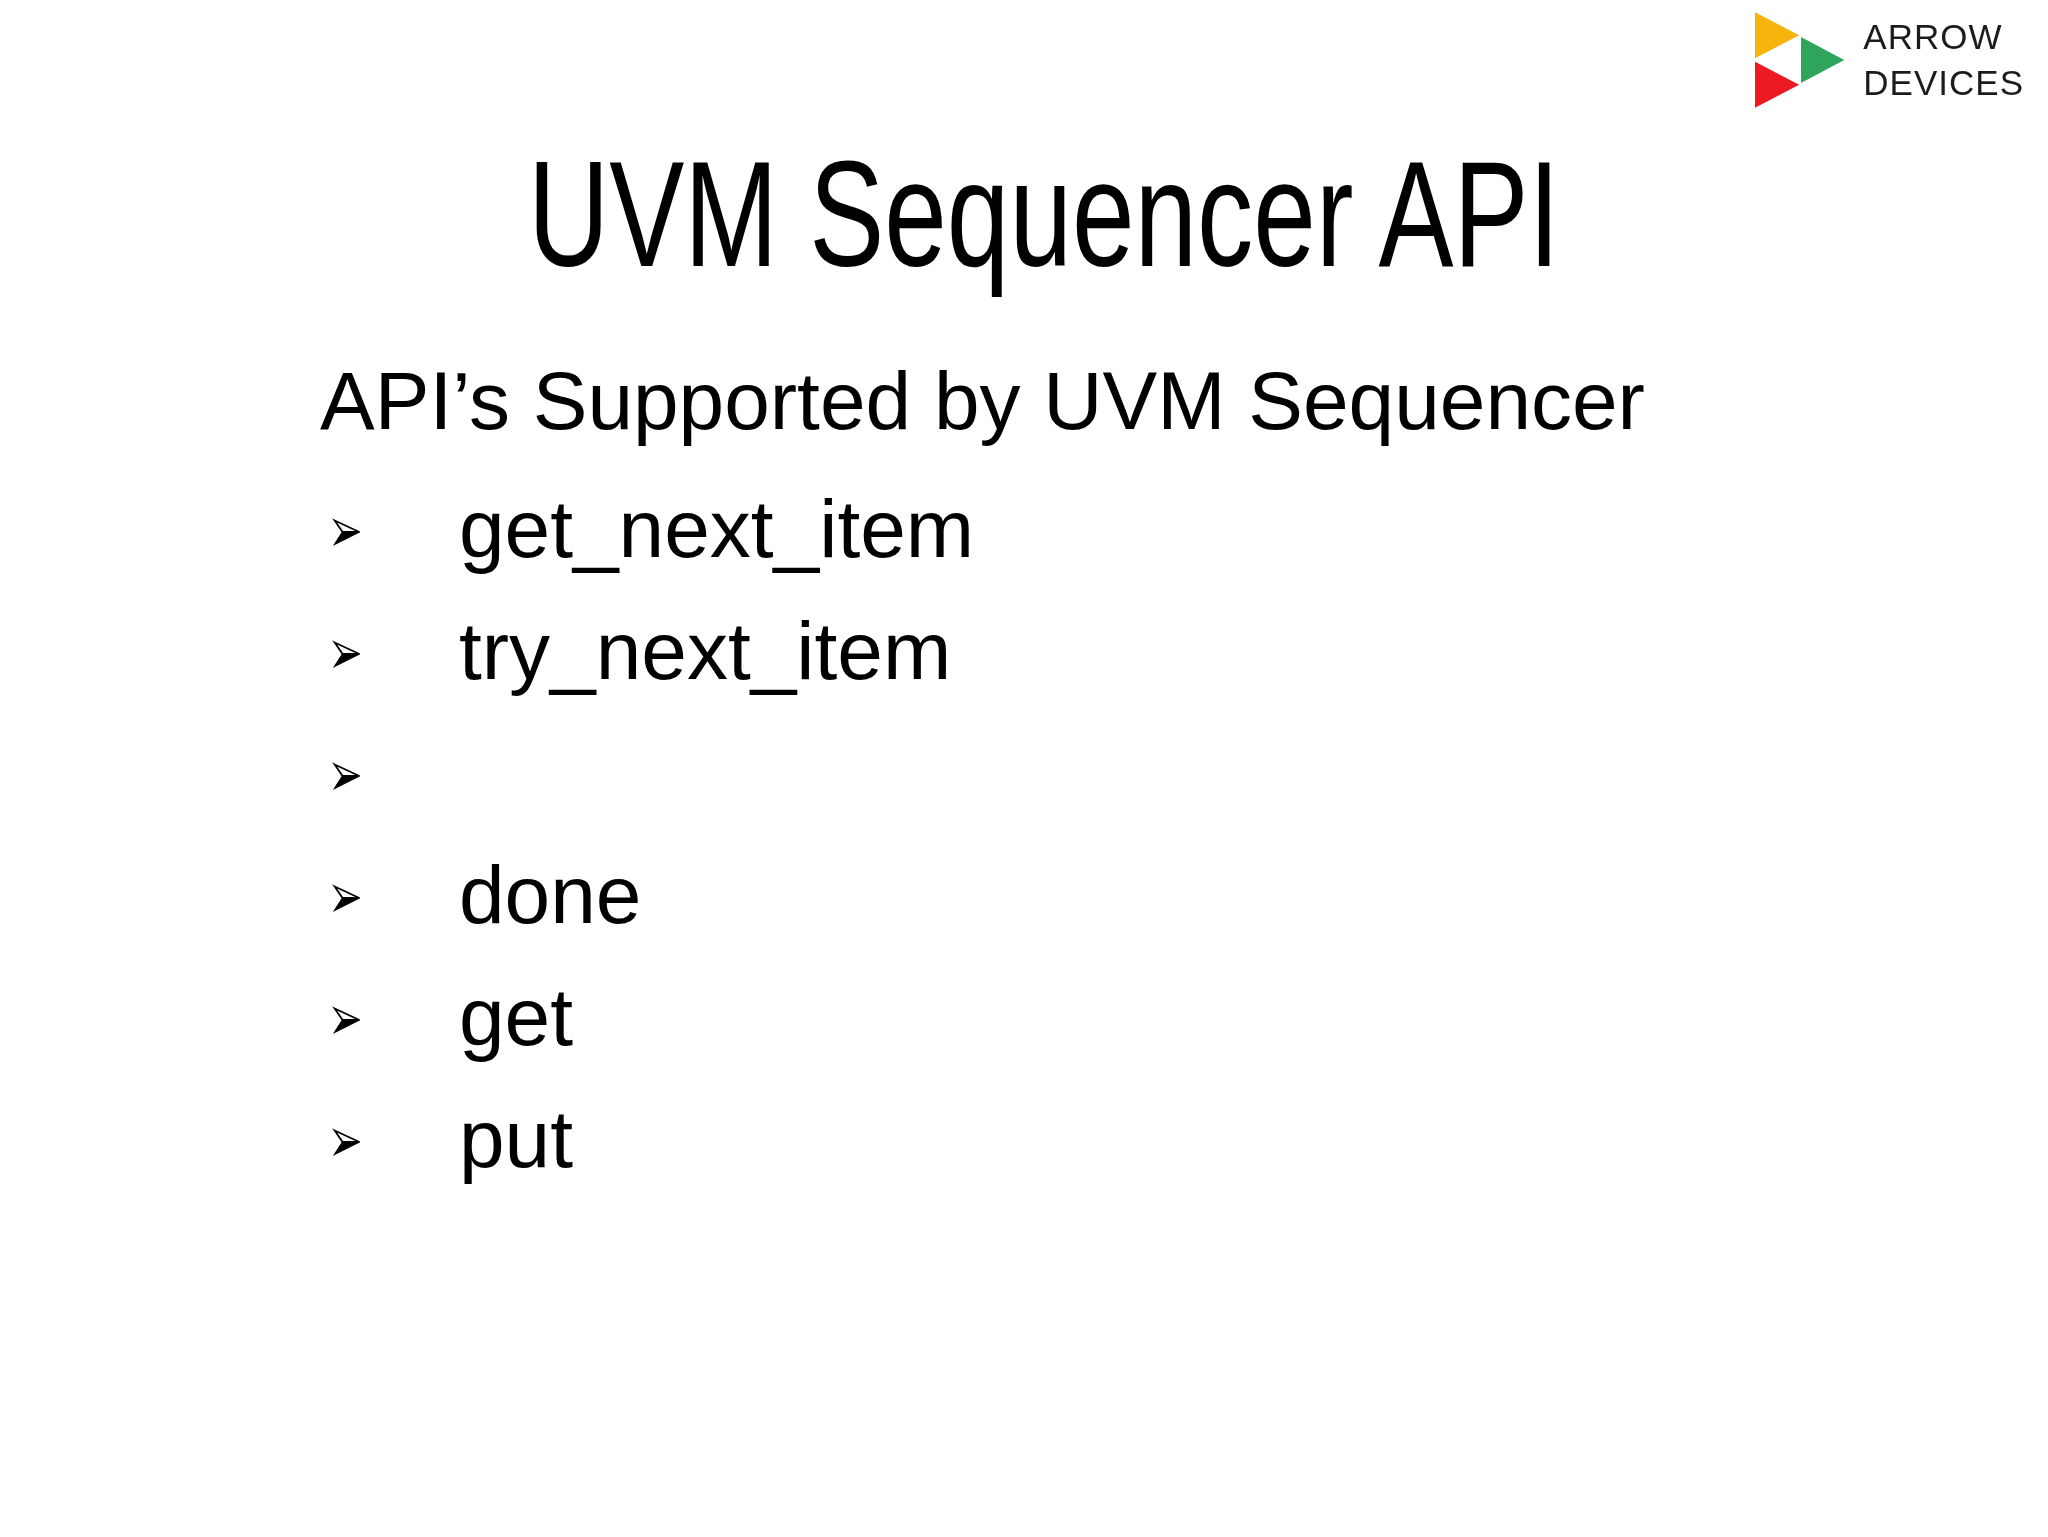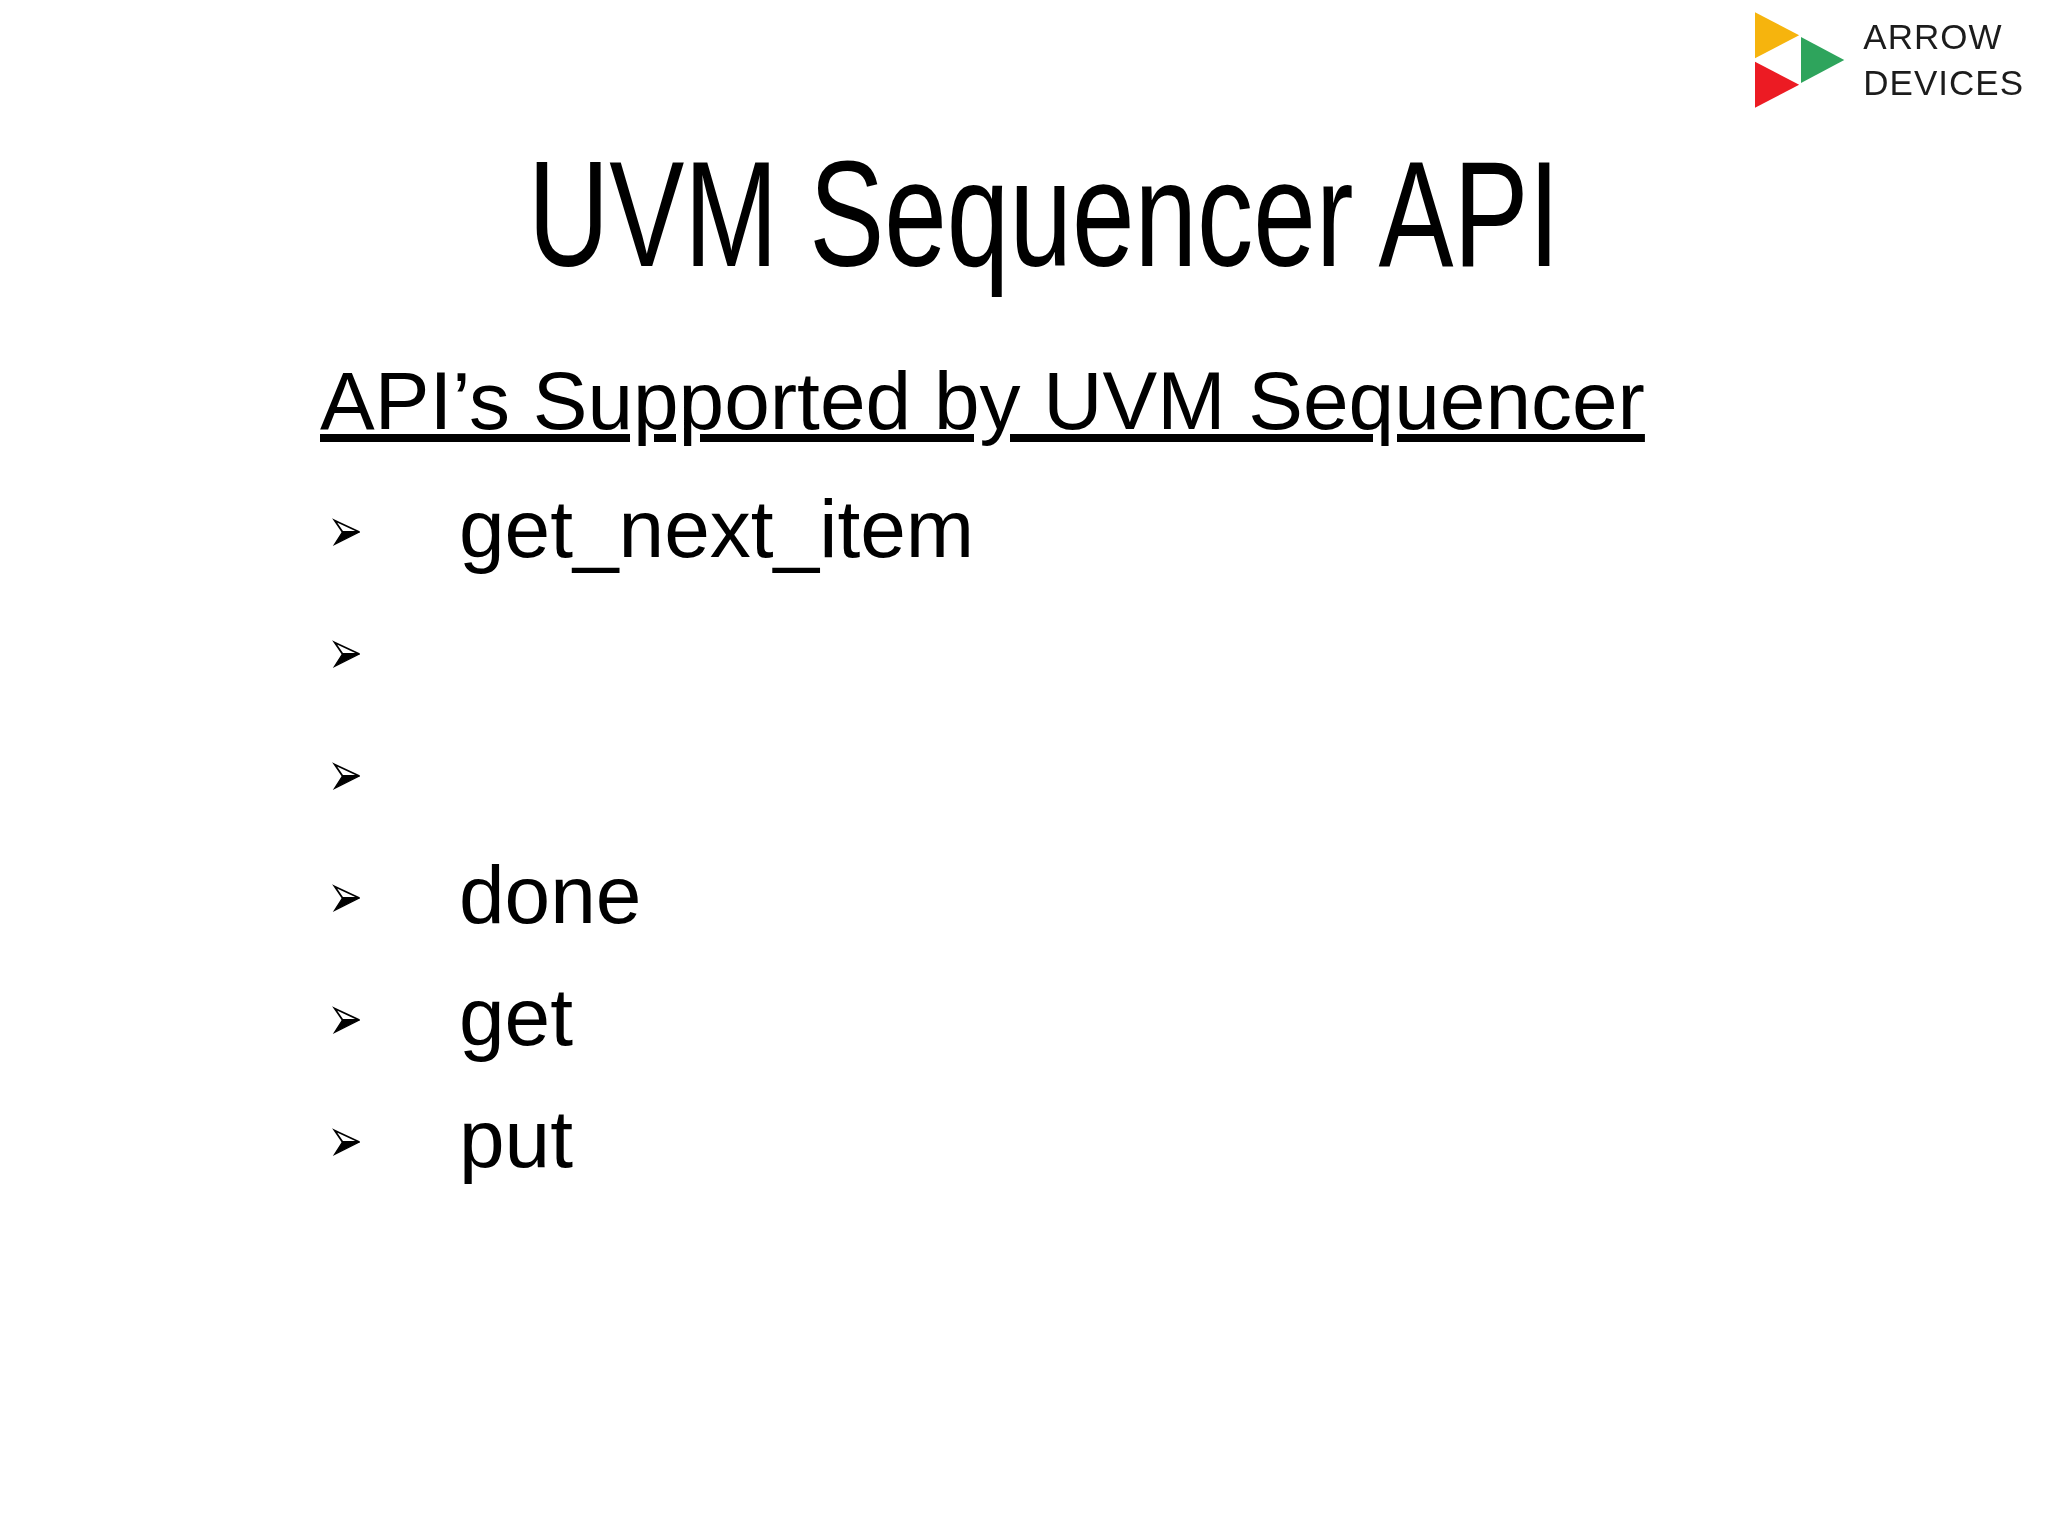--- a/index.html
+++ b/index.html
@@ -64,21 +64,20 @@
   }
 
   
   .subtitle {
     position: absolute;
     left: 320px;
     top: 356px;
     font-size: 82px;
     line-height: 1.1;
     white-space: nowrap;
-    text-decoration: underline;
   }
 
   
   .api-list {
     position: absolute;
     left: 328px;
     top: 464px;
     list-style: none;
     margin: 4px;
     padding: 0;
@@ -142,20 +141,21 @@
         <polygon points="3,3 31,16 12,16" fill="#ffffff" stroke="#000000" stroke-width="2"></polygon>
         <polygon points="12,16 31,16 3,30" fill="#000000" stroke="#000000" stroke-width="1.5"></polygon>
       </svg>
       <span class="item-label">get_next_item</span>
     </li>
     <li>
       <svg class="bullet-icon" viewBox="0 0 34 32" xmlns="http://www.w3.org/2000/svg">
         <polygon points="3,3 31,16 12,16" fill="#ffffff" stroke="#000000" stroke-width="2"></polygon>
         <polygon points="12,16 31,16 3,30" fill="#000000" stroke="#000000" stroke-width="1.5"></polygon>
       </svg>
+      <span class="item-label">try_next_item</span>
     </li>
     <li>
       <svg class="bullet-icon" viewBox="0 0 34 32" xmlns="http://www.w3.org/2000/svg">
         <polygon points="3,3 31,16 12,16" fill="#ffffff" stroke="#000000" stroke-width="2"></polygon>
         <polygon points="12,16 31,16 3,30" fill="#000000" stroke="#000000" stroke-width="1.5"></polygon>
       </svg>
     </li>
     <li>
       <svg class="bullet-icon" viewBox="0 0 34 32" xmlns="http://www.w3.org/2000/svg">
         <polygon points="3,3 31,16 12,16" fill="#ffffff" stroke="#000000" stroke-width="2"></polygon>

